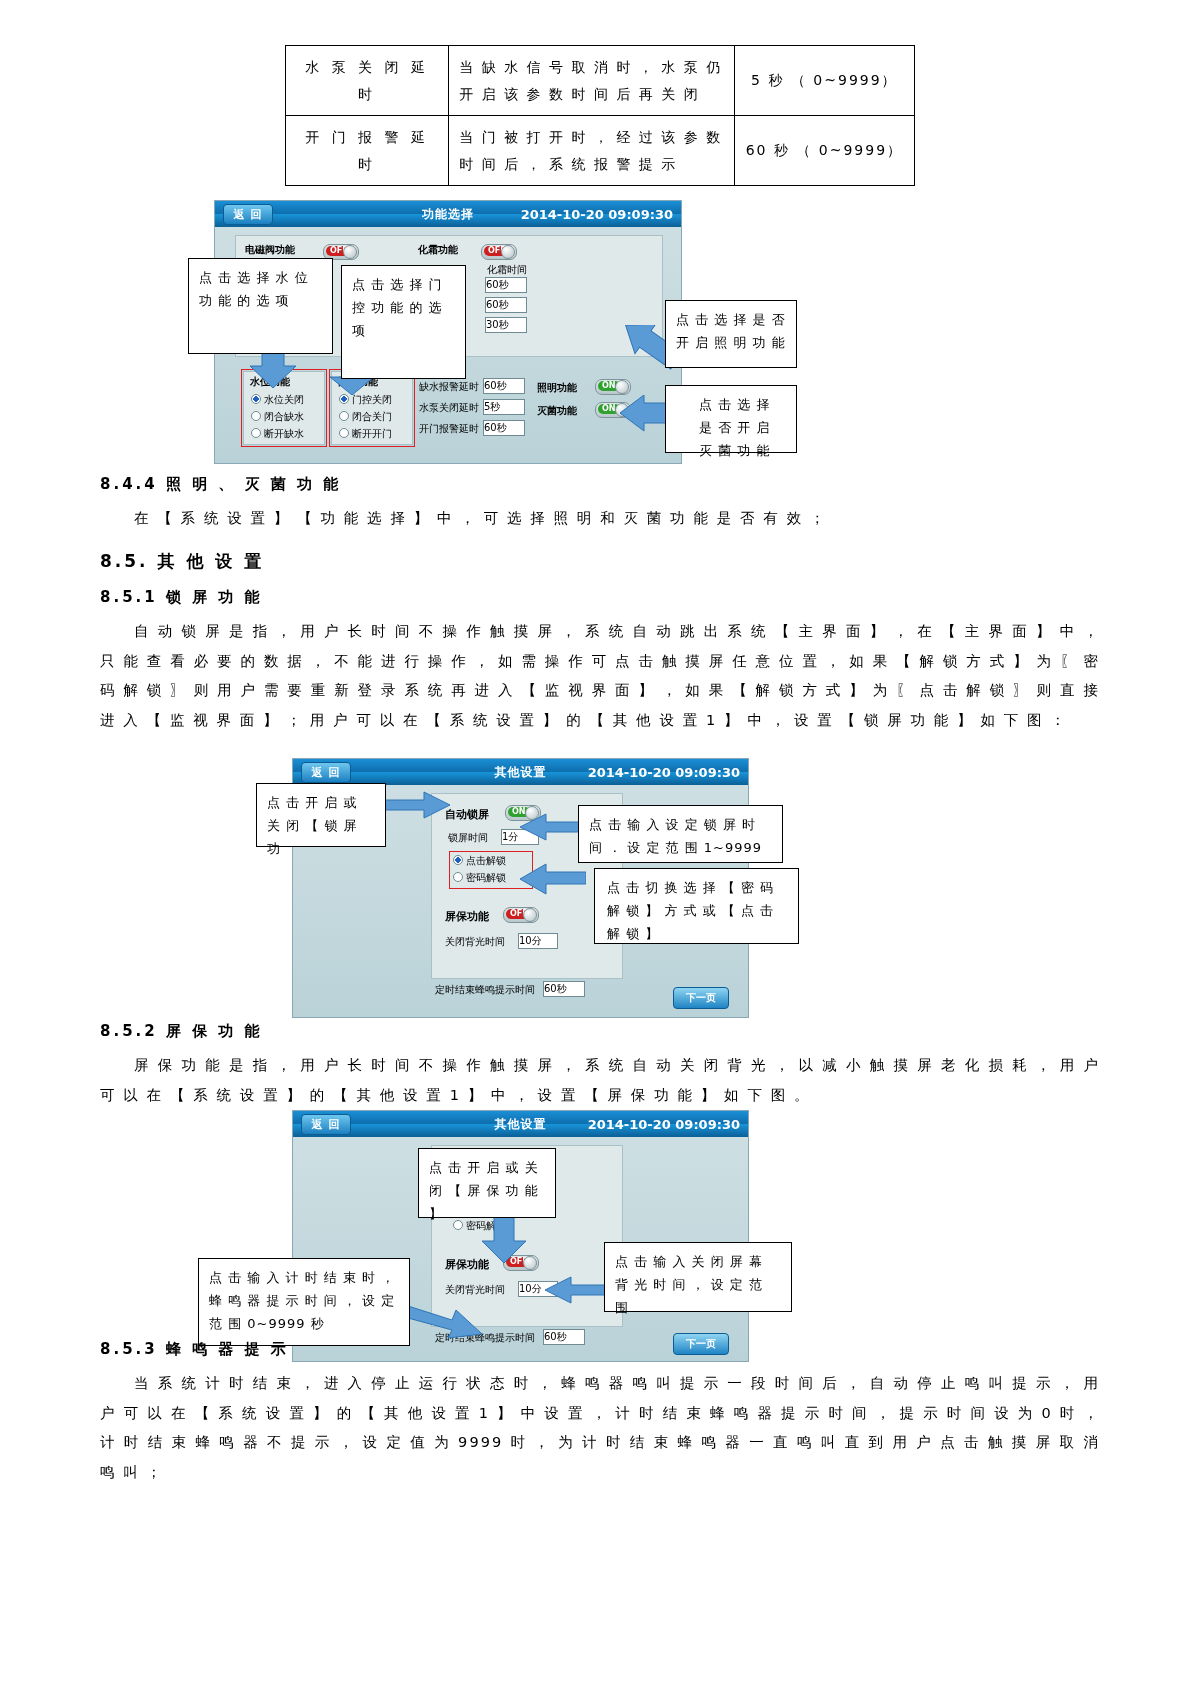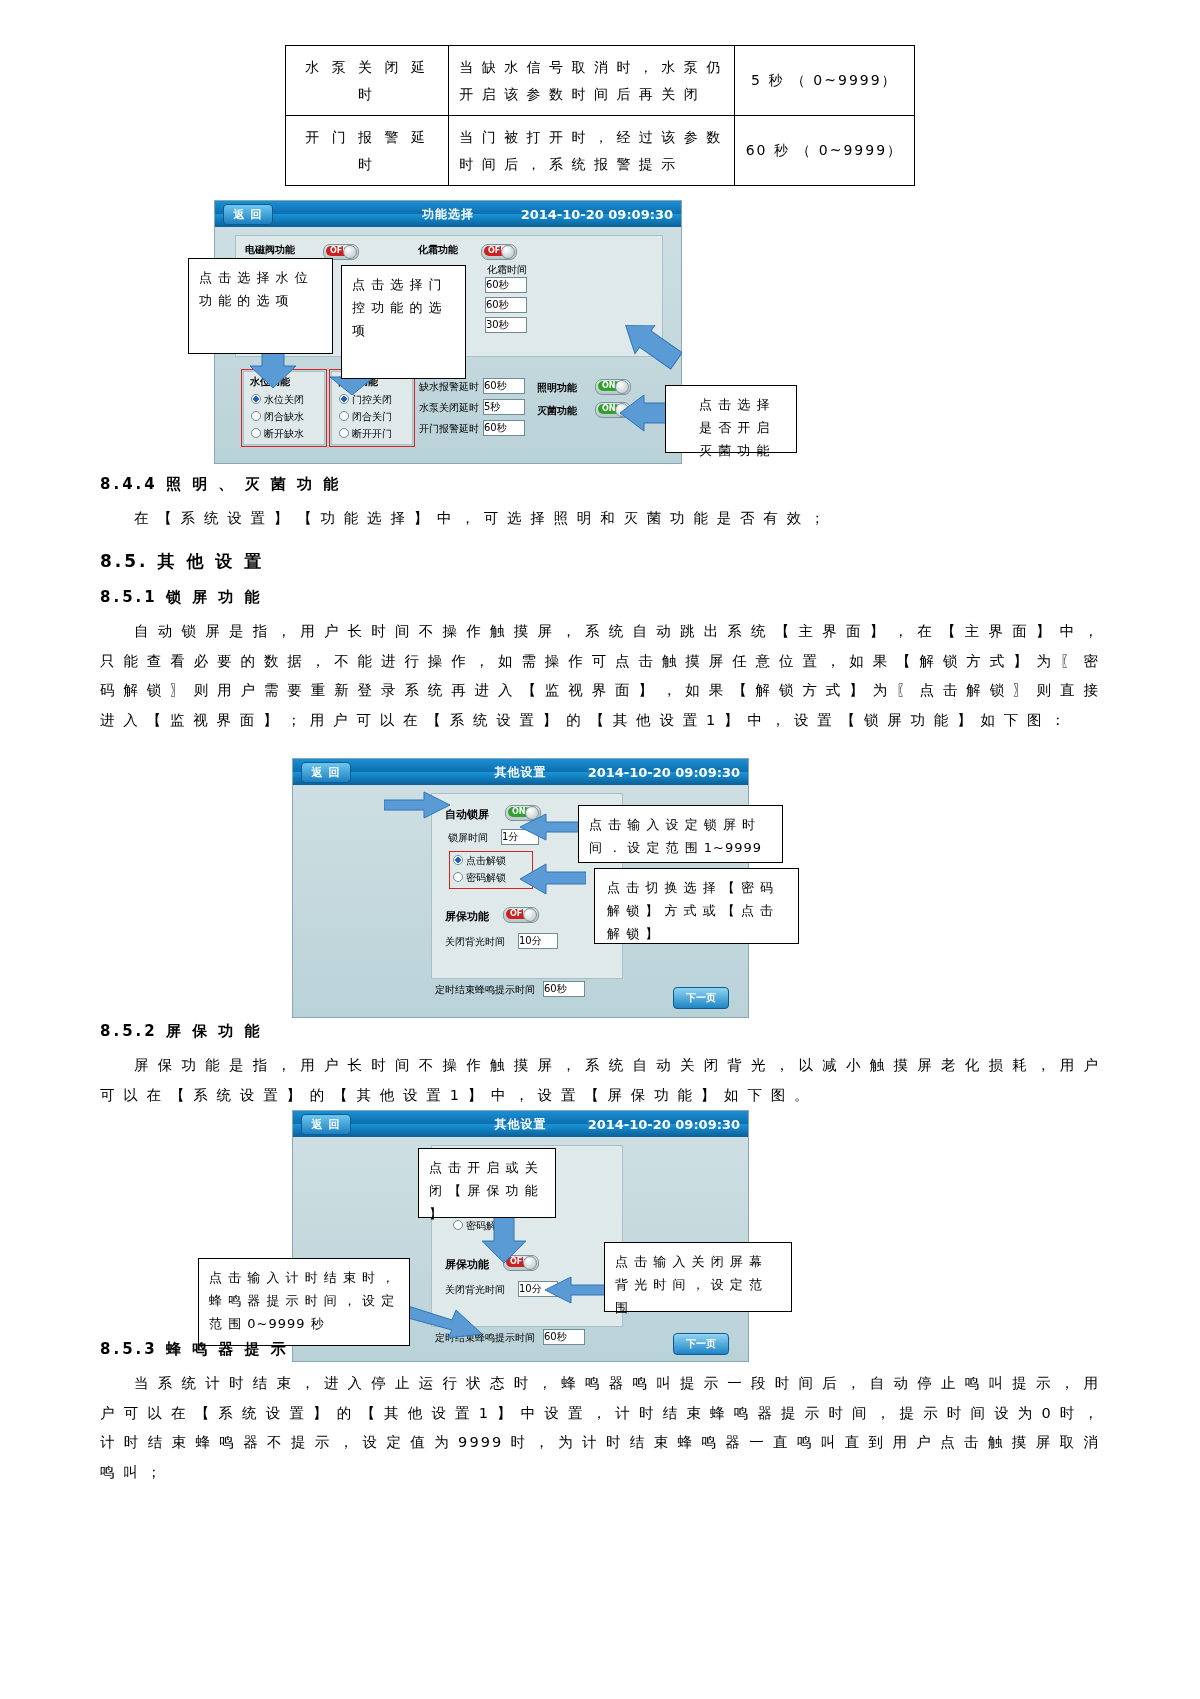--- a/index.html
+++ b/index.html
@@ -207,20 +207,21 @@
   </svg>
   <svg class="arrow" style="left:620px;top:325px;width:62px;height:62px;" viewBox="0 0 62 62">
     <polygon points="62,8 24,8 24,0 0,18 24,36 24,28 62,28" fill="#5b9bd5" stroke="#2e75b6" transform="rotate(35 31 18)"></polygon>
   </svg>
   <svg class="arrow" style="left:620px;top:395px;width:62px;height:40px;" viewBox="0 0 62 40">
     <polygon points="62,8 24,8 24,0 0,18 24,36 24,28 62,28" fill="#5b9bd5" stroke="#2e75b6"></polygon>
   </svg>
 
   <div class="callout" style="left:188px;top:258px;width:145px;height:96px;">点 击 选 择 水 位 功 能 的 选 项</div>
   <div class="callout" style="left:341px;top:265px;width:125px;height:114px;">点 击 选 择 门 控 功 能 的 选 项</div>
+  <div class="callout" style="left:665px;top:300px;width:132px;height:68px;">点 击 选 择 是 否 开 启 照 明 功 能</div>
   <div class="callout" style="left:665px;top:385px;width:132px;height:68px;padding-left:33px;">点 击 选 择 是 否 开 启 灭 菌 功 能</div>
 
   <div class="blk" style="top:475px;">
     <div class="h4">8.4.4 照 明 、 灭 菌 功 能</div>
     <p class="para indent" style="margin:10px 0 0 0;">在 【 系 统 设 置 】 【 功 能 选 择 】 中 ， 可 选 择 照 明 和 灭 菌 功 能 是 否 有 效 ；</p>
   </div>
 
   <div class="blk" style="top:550px;">
     <div class="h3">8.5. 其 他 设 置</div>
   </div>
@@ -270,20 +271,21 @@
   <svg class="arrow" style="left:384px;top:790px;width:66px;height:30px;" viewBox="0 0 66 30">
     <polygon points="0,10 40,10 40,2 66,15 40,28 40,20 0,20" fill="#5b9bd5" stroke="#2e75b6"></polygon>
   </svg>
   <svg class="arrow" style="left:520px;top:812px;width:66px;height:30px;" viewBox="0 0 66 30">
     <polygon points="66,10 26,10 26,2 0,15 26,28 26,20 66,20" fill="#5b9bd5" stroke="#2e75b6"></polygon>
   </svg>
   <svg class="arrow" style="left:520px;top:862px;width:66px;height:34px;" viewBox="0 0 66 34">
     <polygon points="66,10 26,10 26,2 0,17 26,32 26,22 66,22" fill="#5b9bd5" stroke="#2e75b6"></polygon>
   </svg>
 
+  <div class="callout" style="left:256px;top:783px;width:130px;height:64px;">点 击 开 启 或 关 闭 【 锁 屏 功</div>
   <div class="callout" style="left:578px;top:805px;width:205px;height:58px;">点 击 输 入 设 定 锁 屏 时 间 ． 设 定 范 围 1~9999</div>
   <div class="callout" style="left:594px;top:868px;width:205px;height:76px;padding-left:12px;">点 击 切 换 选 择 【 密 码 解 锁 】 方 式 或 【 点 击 解 锁 】</div>
 
   <div class="blk" style="top:1022px;">
     <div class="h4">8.5.2 屏 保 功 能</div>
     <p class="para indent" style="margin:10px 0 0 0;">屏 保 功 能 是 指 ， 用 户 长 时 间 不 操 作 触 摸 屏 ， 系 统 自 动 关 闭 背 光 ， 以 减 小 触 摸 屏 老 化 损 耗 ， 用 户 可 以 在 【 系 统 设 置 】 的 【 其 他 设 置 1 】 中 ， 设 置 【 屏 保 功 能 】 如 下 图 。</p>
   </div>
 
   <div class="hmi" style="left:292px;top:1110px;width:455px;height:250px;">
     <div class="hmi-title">

